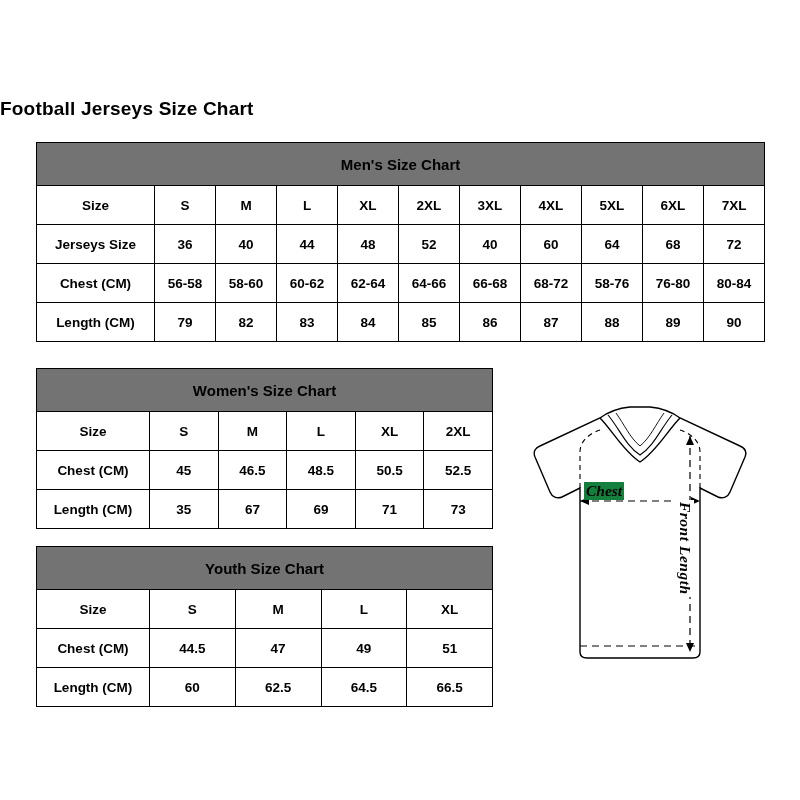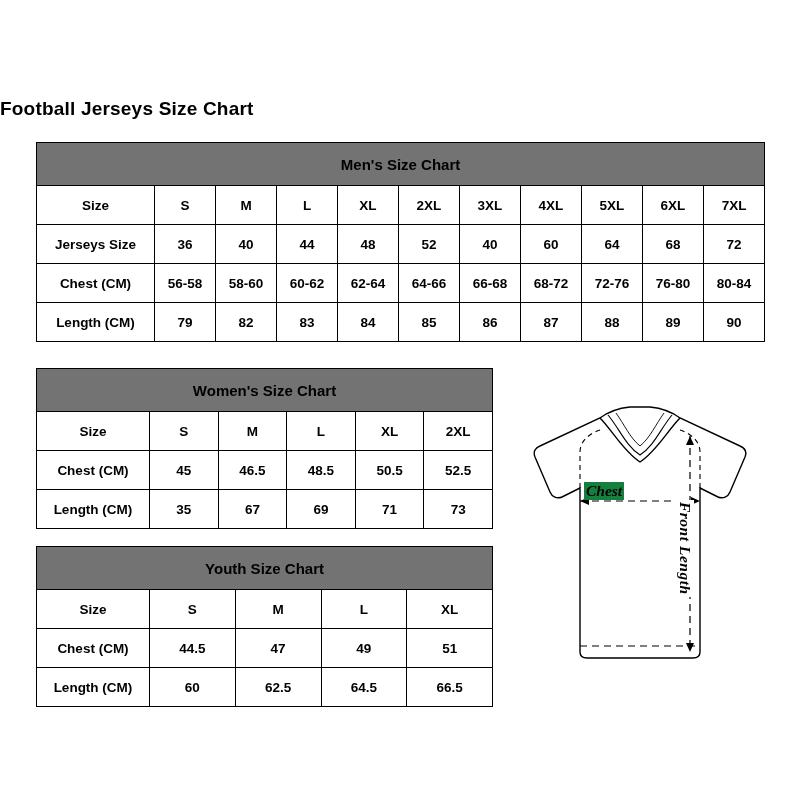--- a/index.html
+++ b/index.html
@@ -172,21 +172,21 @@
       </tr>
       <tr>
         <td class="rowlabel">Chest (CM)</td>
         <td>56-58</td>
         <td>58-60</td>
         <td>60-62</td>
         <td>62-64</td>
         <td>64-66</td>
         <td>66-68</td>
         <td>68-72</td>
-        <td>72-76</td>
+        <td>58-76</td>
         <td>76-80</td>
         <td>80-84</td>
       </tr>
       <tr>
         <td class="rowlabel">Length (CM)</td>
         <td>79</td>
         <td>82</td>
         <td>83</td>
         <td>84</td>
         <td>85</td>

